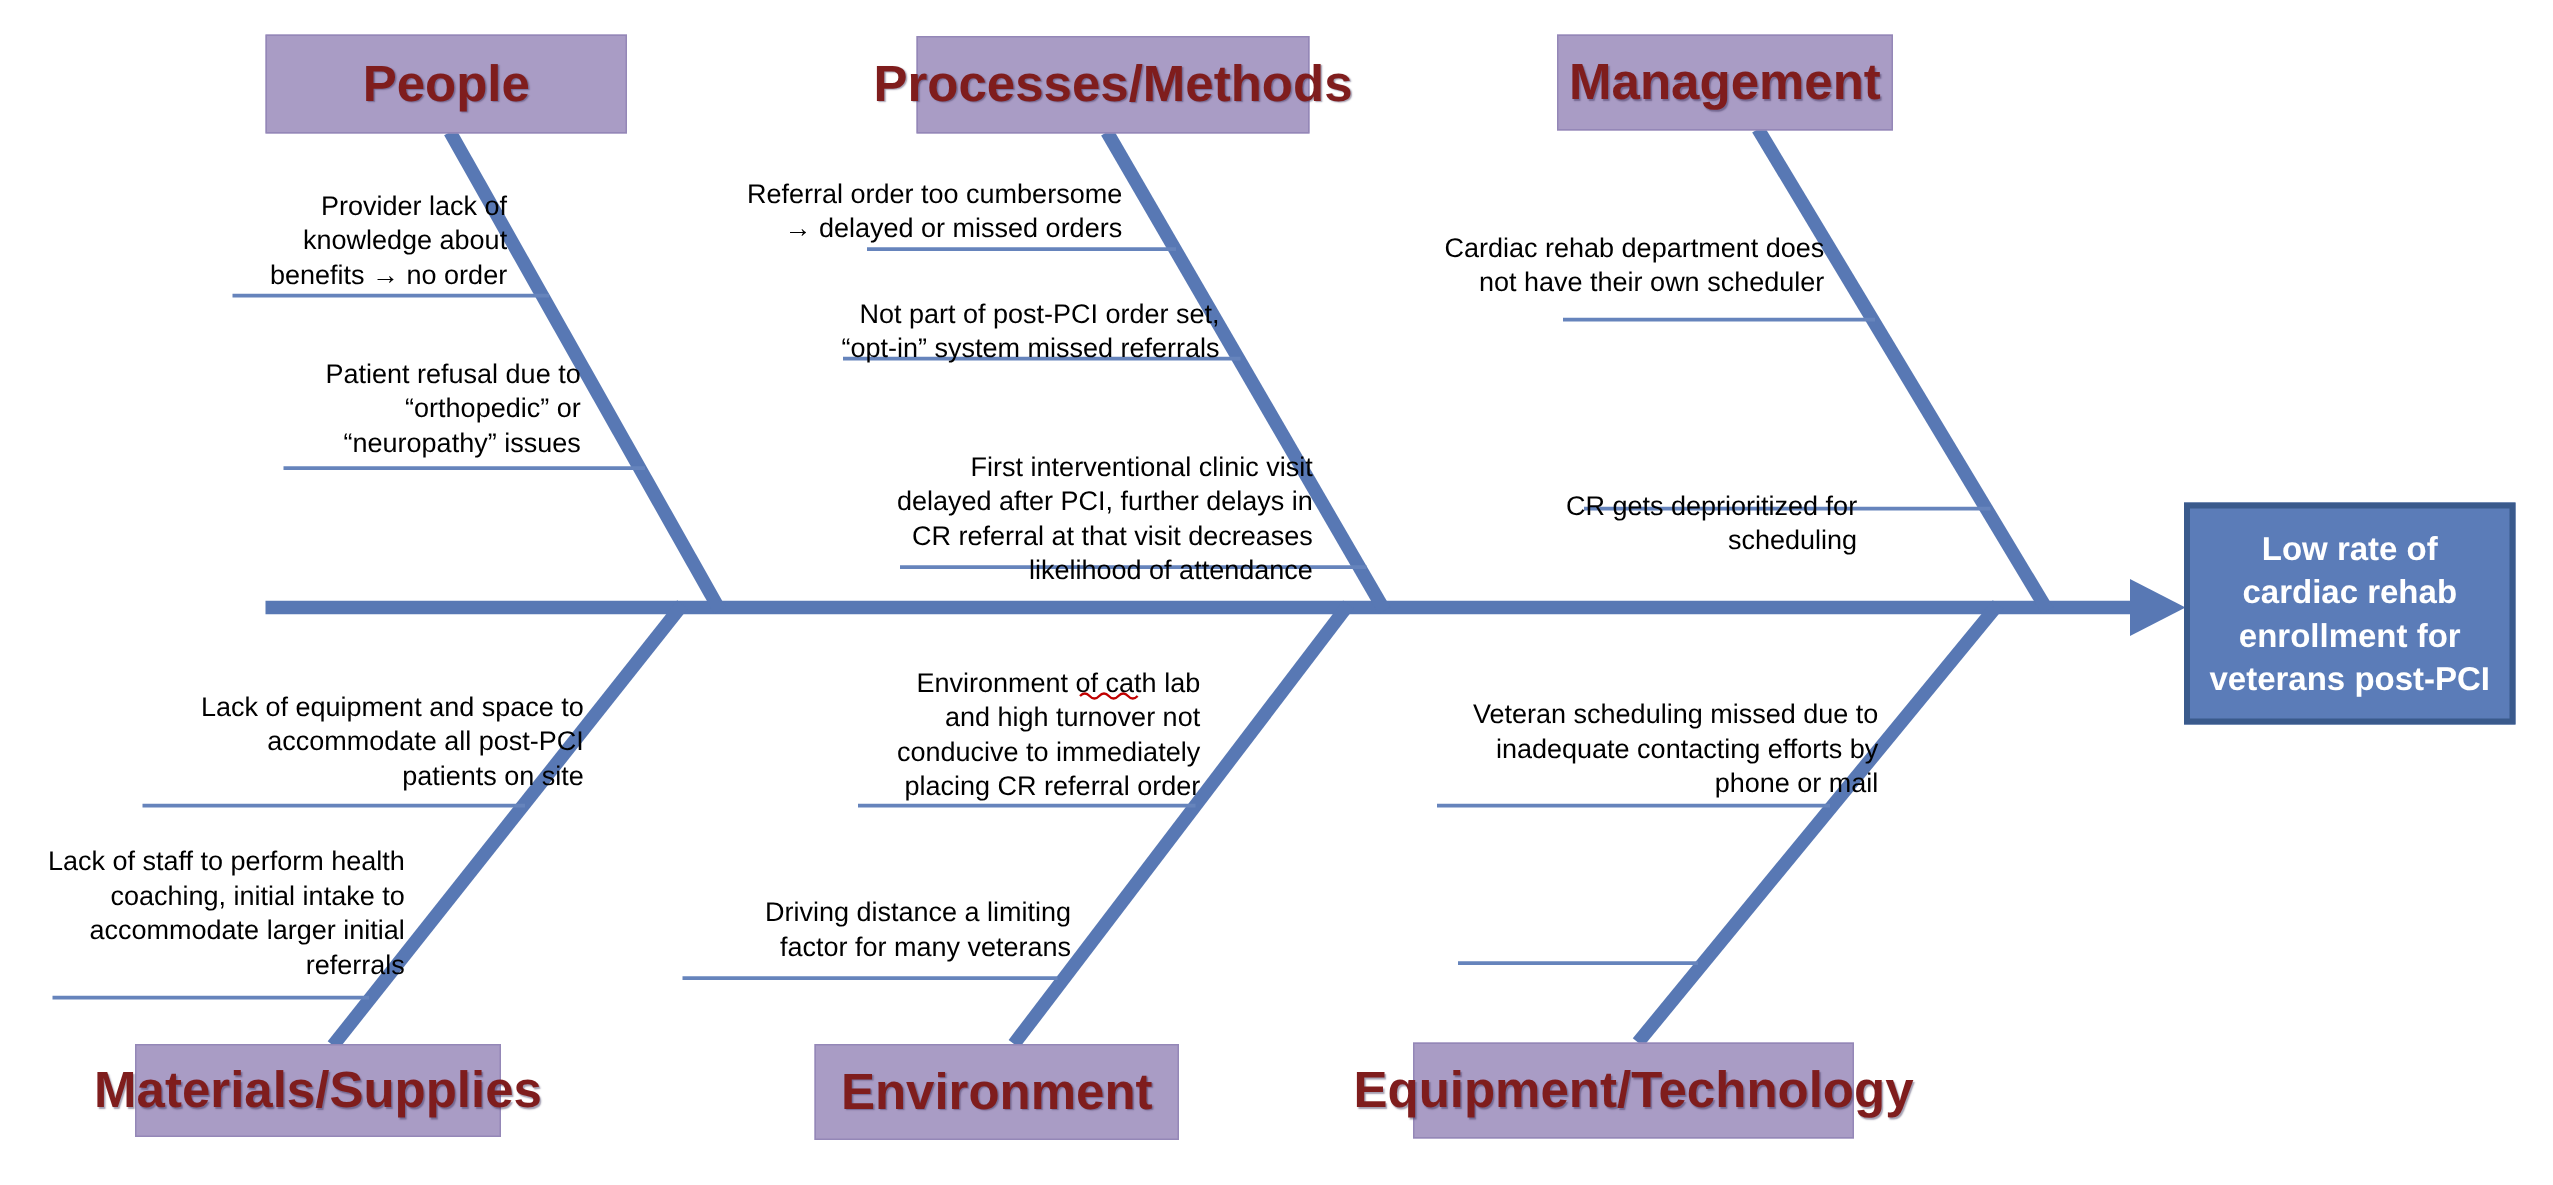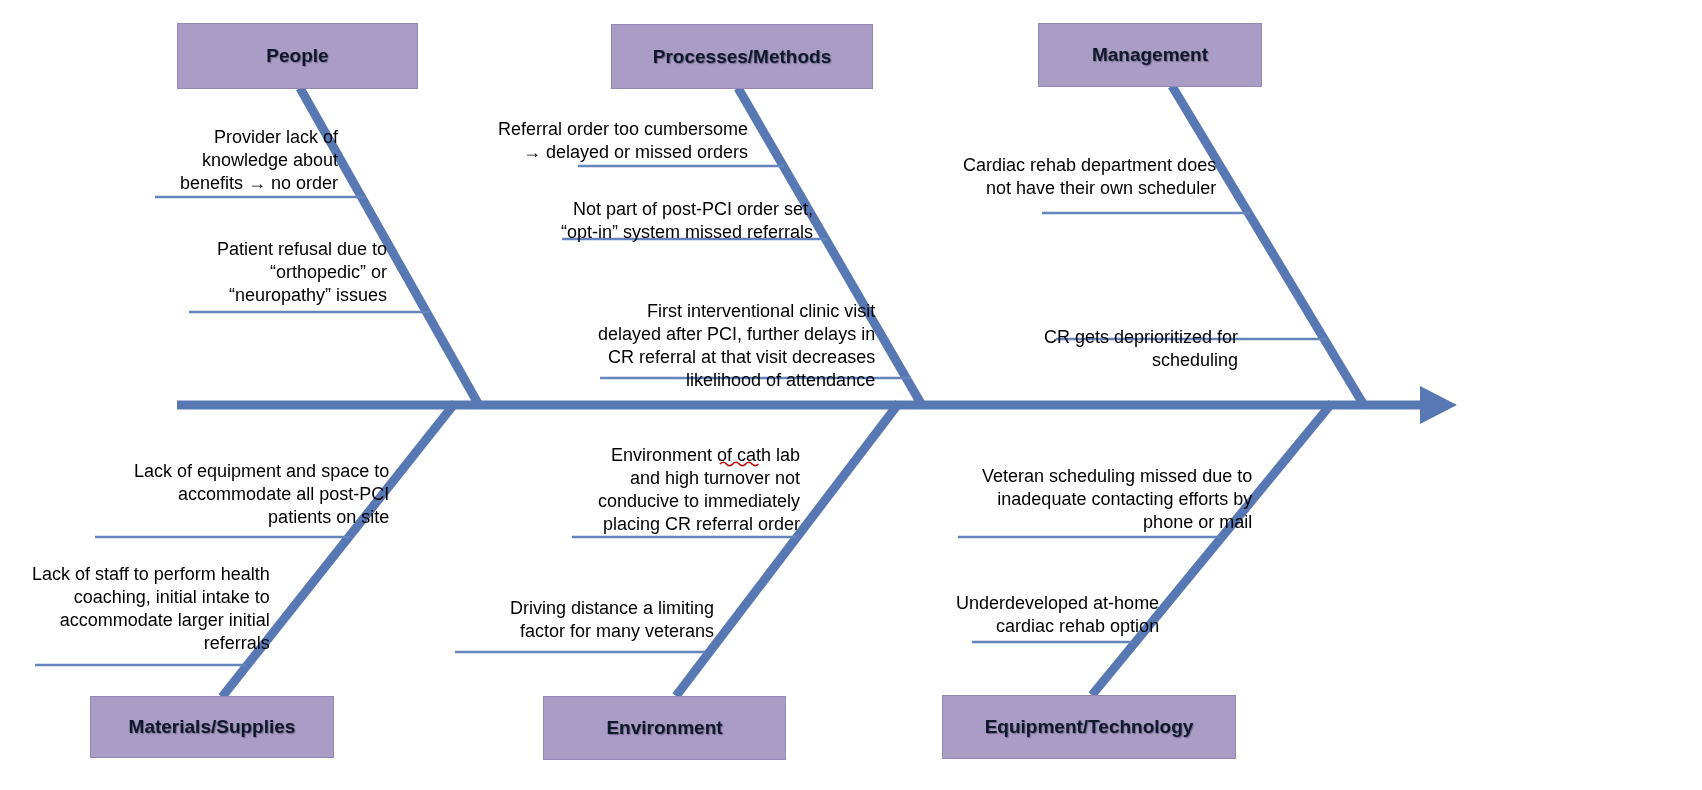--- a/index.html
+++ b/index.html
@@ -4,21 +4,21 @@
 <style>
   html,body { margin:0; padding:0; background:#ffffff; }
   .canvas {
     position:relative; width:1702px; height:790px; background:#ffffff;
     font-family:"Liberation Sans", sans-serif; overflow:hidden;
   }
   .lines-layer { position:absolute; left:0; top:0; width:1702px; height:790px; }
   .cat-box {
     position:absolute; background:#A99CC5; border:1px solid #9487B7;
     box-sizing:border-box; display:flex; align-items:center; justify-content:center;
-    font-weight:bold; font-size:19px; color:#0f172a;
+    font-weight:bold; font-size:34px; color:#7f1d1d;
     text-shadow:1px 1px 1px rgba(50,40,80,0.45);
   }
   .cause {
     position:absolute; font-size:18px; line-height:23px; color:#000000;
     white-space:pre-line;
     text-align:right;
   }
   .effect-box {
     position:absolute; left:1456px; top:335px; width:221px; height:148px;
     background:#5B7CB8; border:4px solid #3A5A8C; box-sizing:border-box;
@@ -114,17 +114,21 @@
   <div class="cause" style="left:598px; top:444px;">Environment of cath lab
 and high turnover not
 conducive to immediately
 placing CR referral order</div>
   <div class="cause" style="left:510px; top:597px;">Driving distance a limiting
 factor for many veterans</div>
 
   <div class="cause" style="left:982px; top:465px;">Veteran scheduling missed due to
 inadequate contacting efforts by
 phone or mail</div>
-  <div class="cause" style="left:956px; top:592px;">Underdeveloped at-home
-cardiac rehab option</div>
 
+  <div class="effect-box">
+    <span>Low rate of
+cardiac rehab
+enrollment for
+veterans post-PCI</span>
+  </div>
 
 </div>
 
 </body></html>

